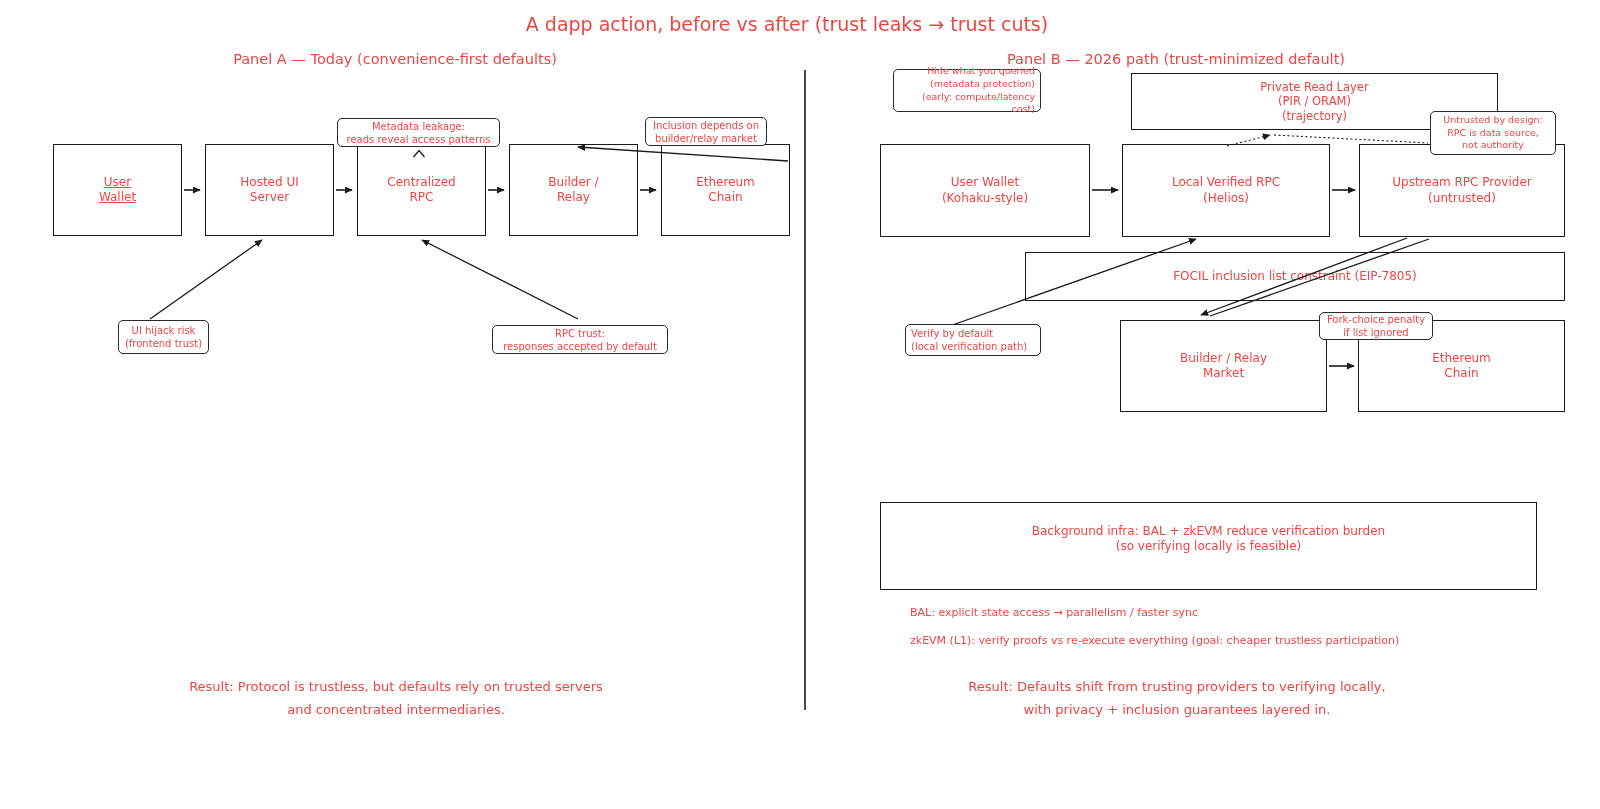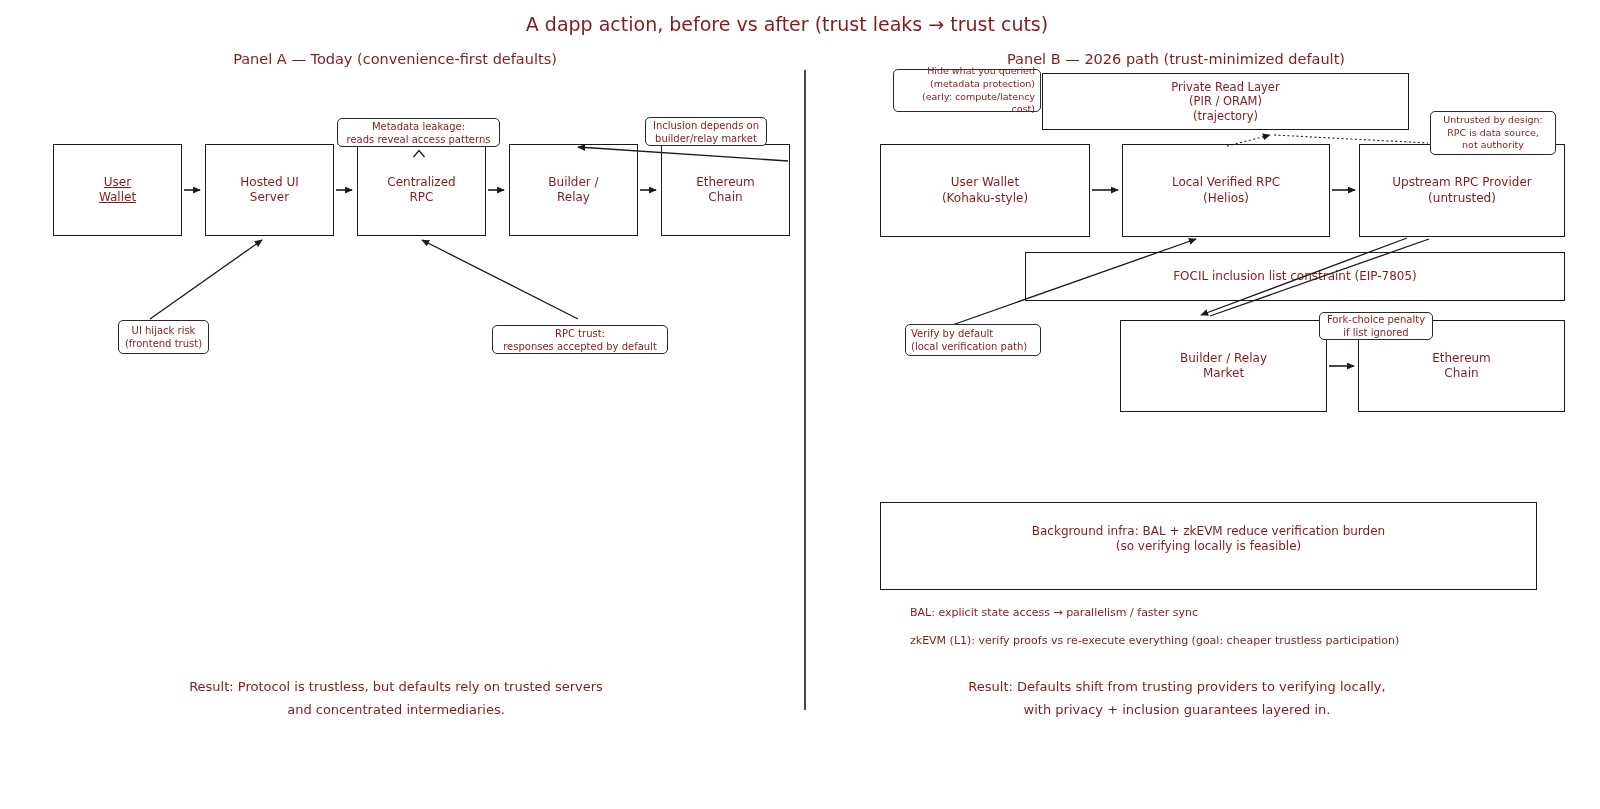--- a/index.html
+++ b/index.html
@@ -1,18 +1,18 @@
 <!DOCTYPE html>
 <html><head>
 <meta charset="utf-8">
 <style>
   html,body{margin:0;padding:0;background:#ffffff;}
   #stage{
     position:relative;width:1600px;height:809px;background:#ffffff;overflow:hidden;
-    font-family:"DejaVu Sans","Liberation Sans",sans-serif;color:#7f1d1d;
+    font-family:"DejaVu Sans","Liberation Sans",sans-serif;color:#ef4444;
   }
   .abs{position:absolute;}
   .center-text{transform:translateX(-50%);text-align:center;white-space:pre-line;}
   .title{font-size:19px;}
   .panel-title{font-size:14.5px;}
   .result{font-size:13px;line-height:23px;}
   .note{font-size:11px;white-space:pre;}
   .box{
     position:absolute;border:1.9px solid #1a1a1a;background:#ffffff;
     display:flex;align-items:center;justify-content:center;
@@ -52,21 +52,21 @@
 
   <div class="ann" style="left:337px;top:118px;width:163px;height:29px;">Metadata leakage:
 reads reveal access patterns</div>
   <div class="ann" style="left:645px;top:117px;width:122px;height:29px;">Inclusion depends on
 builder/relay market</div>
   <div class="ann" style="left:118px;top:320px;width:91px;height:34px;">UI hijack risk
 (frontend trust)</div>
   <div class="ann" style="left:492px;top:325px;width:176px;height:29px;">RPC trust:
 responses accepted by default</div>
 
-  <div class="box" style="left:1042px;top:73px;width:367px;height:57px;font-size:11.5px;line-height:14.5px;">Private Read Layer
+  <div class="box" style="left:1131px;top:73px;width:367px;height:57px;font-size:11.5px;line-height:14.5px;">Private Read Layer
 (PIR / ORAM)
 (trajectory)</div>
   <div class="box" style="left:880px;top:144px;width:210px;height:93px;">User Wallet
 (Kohaku-style)</div>
   <div class="box" style="left:1122px;top:144px;width:208px;height:93px;">Local Verified RPC
 (Helios)</div>
   <div class="box" style="left:1359px;top:144px;width:206px;height:93px;">Upstream RPC Provider
 (untrusted)</div>
   <div class="box" style="left:1025px;top:252px;width:540px;height:49px;border-width:1.6px;">FOCIL inclusion list constraint (EIP-7805)</div>
   <div class="box" style="left:1120px;top:320px;width:207px;height:92px;">Builder / Relay

